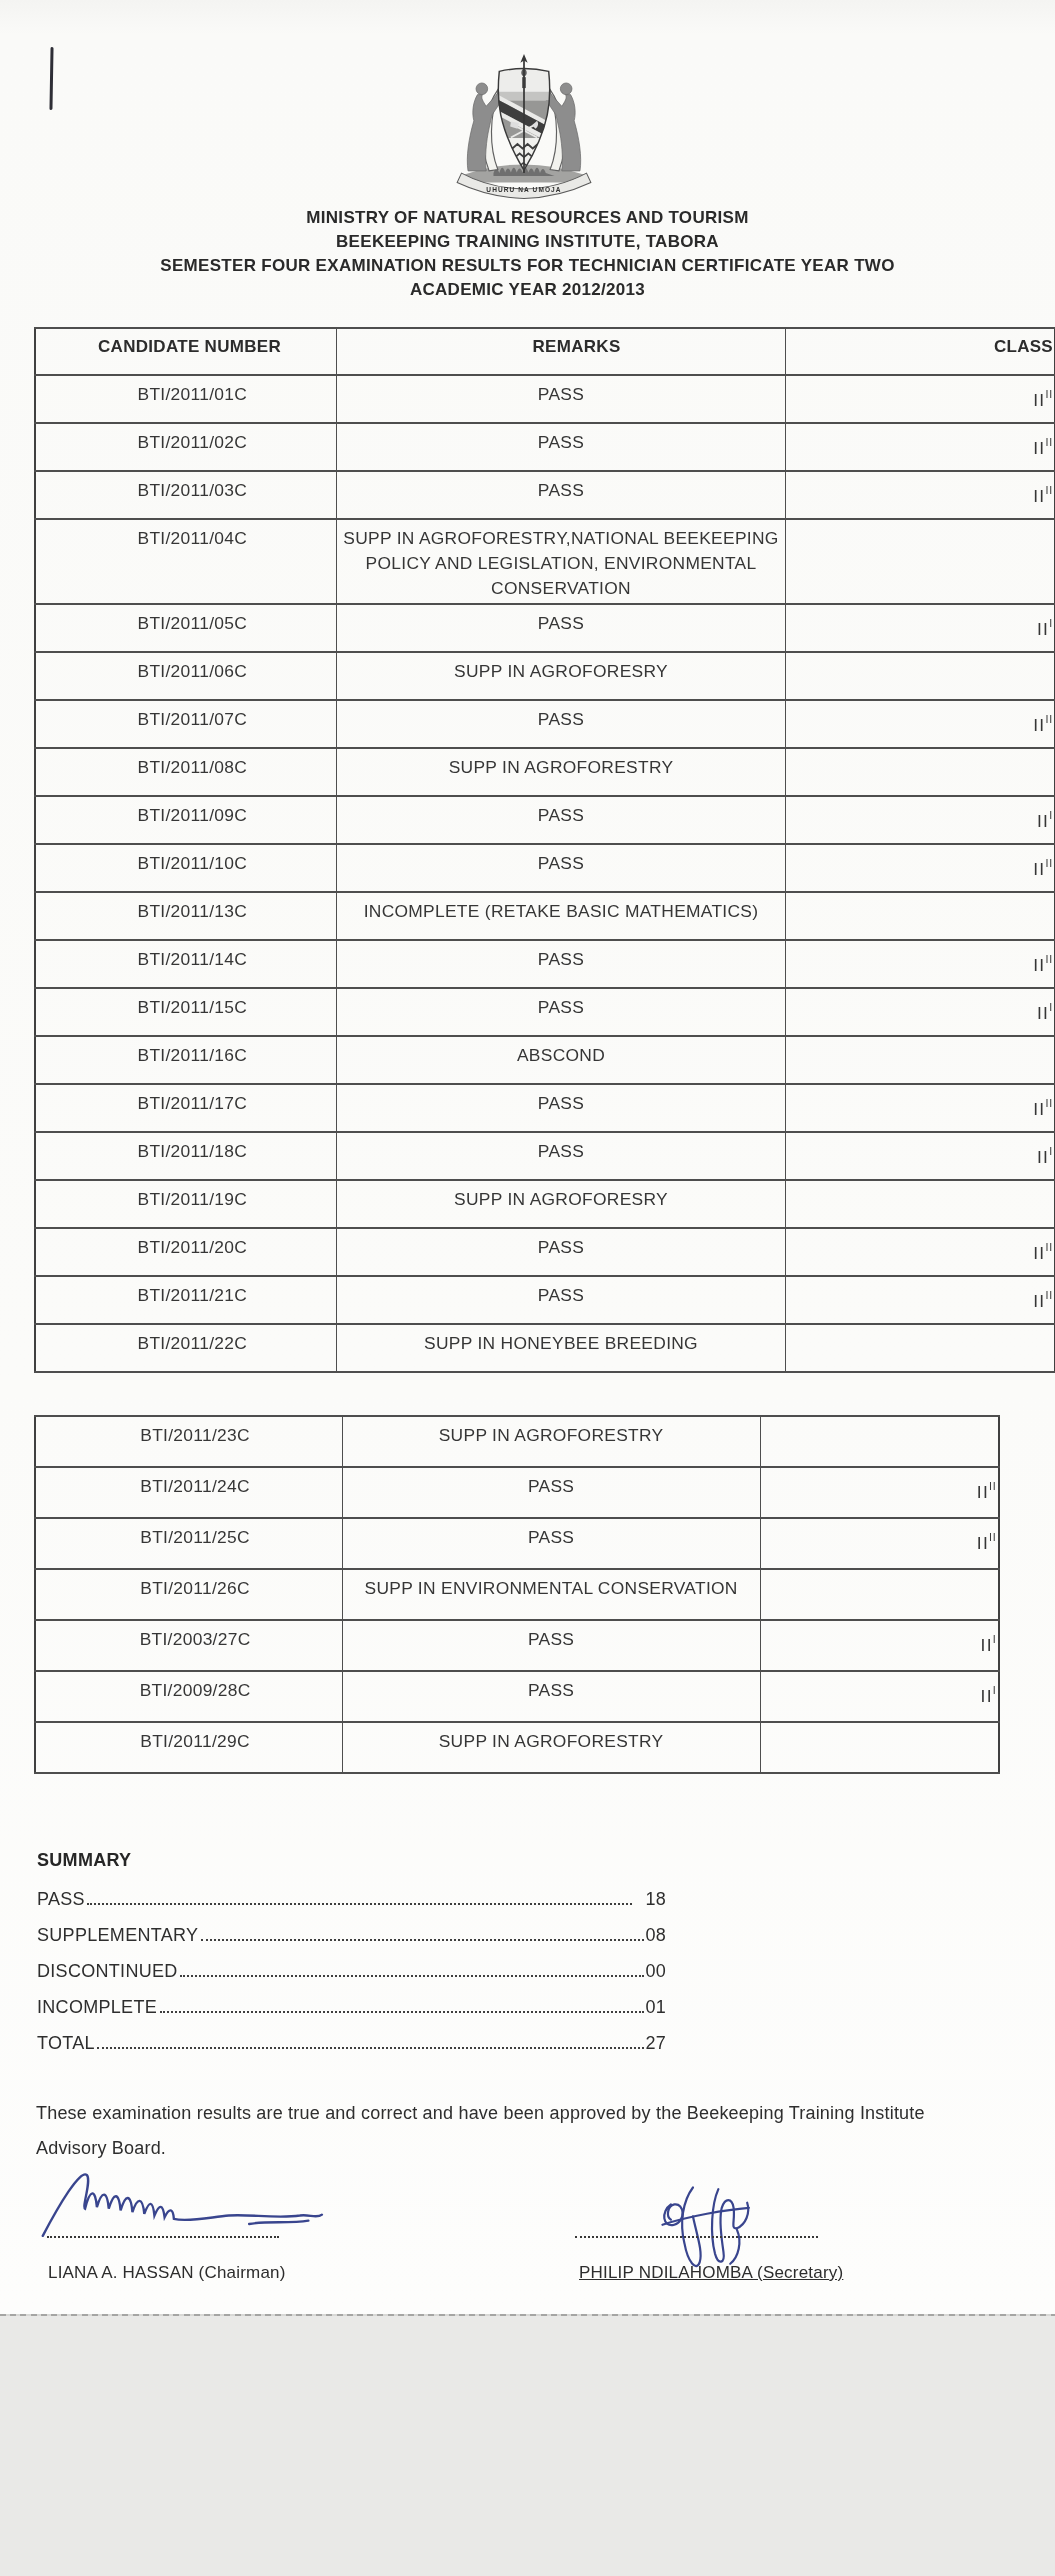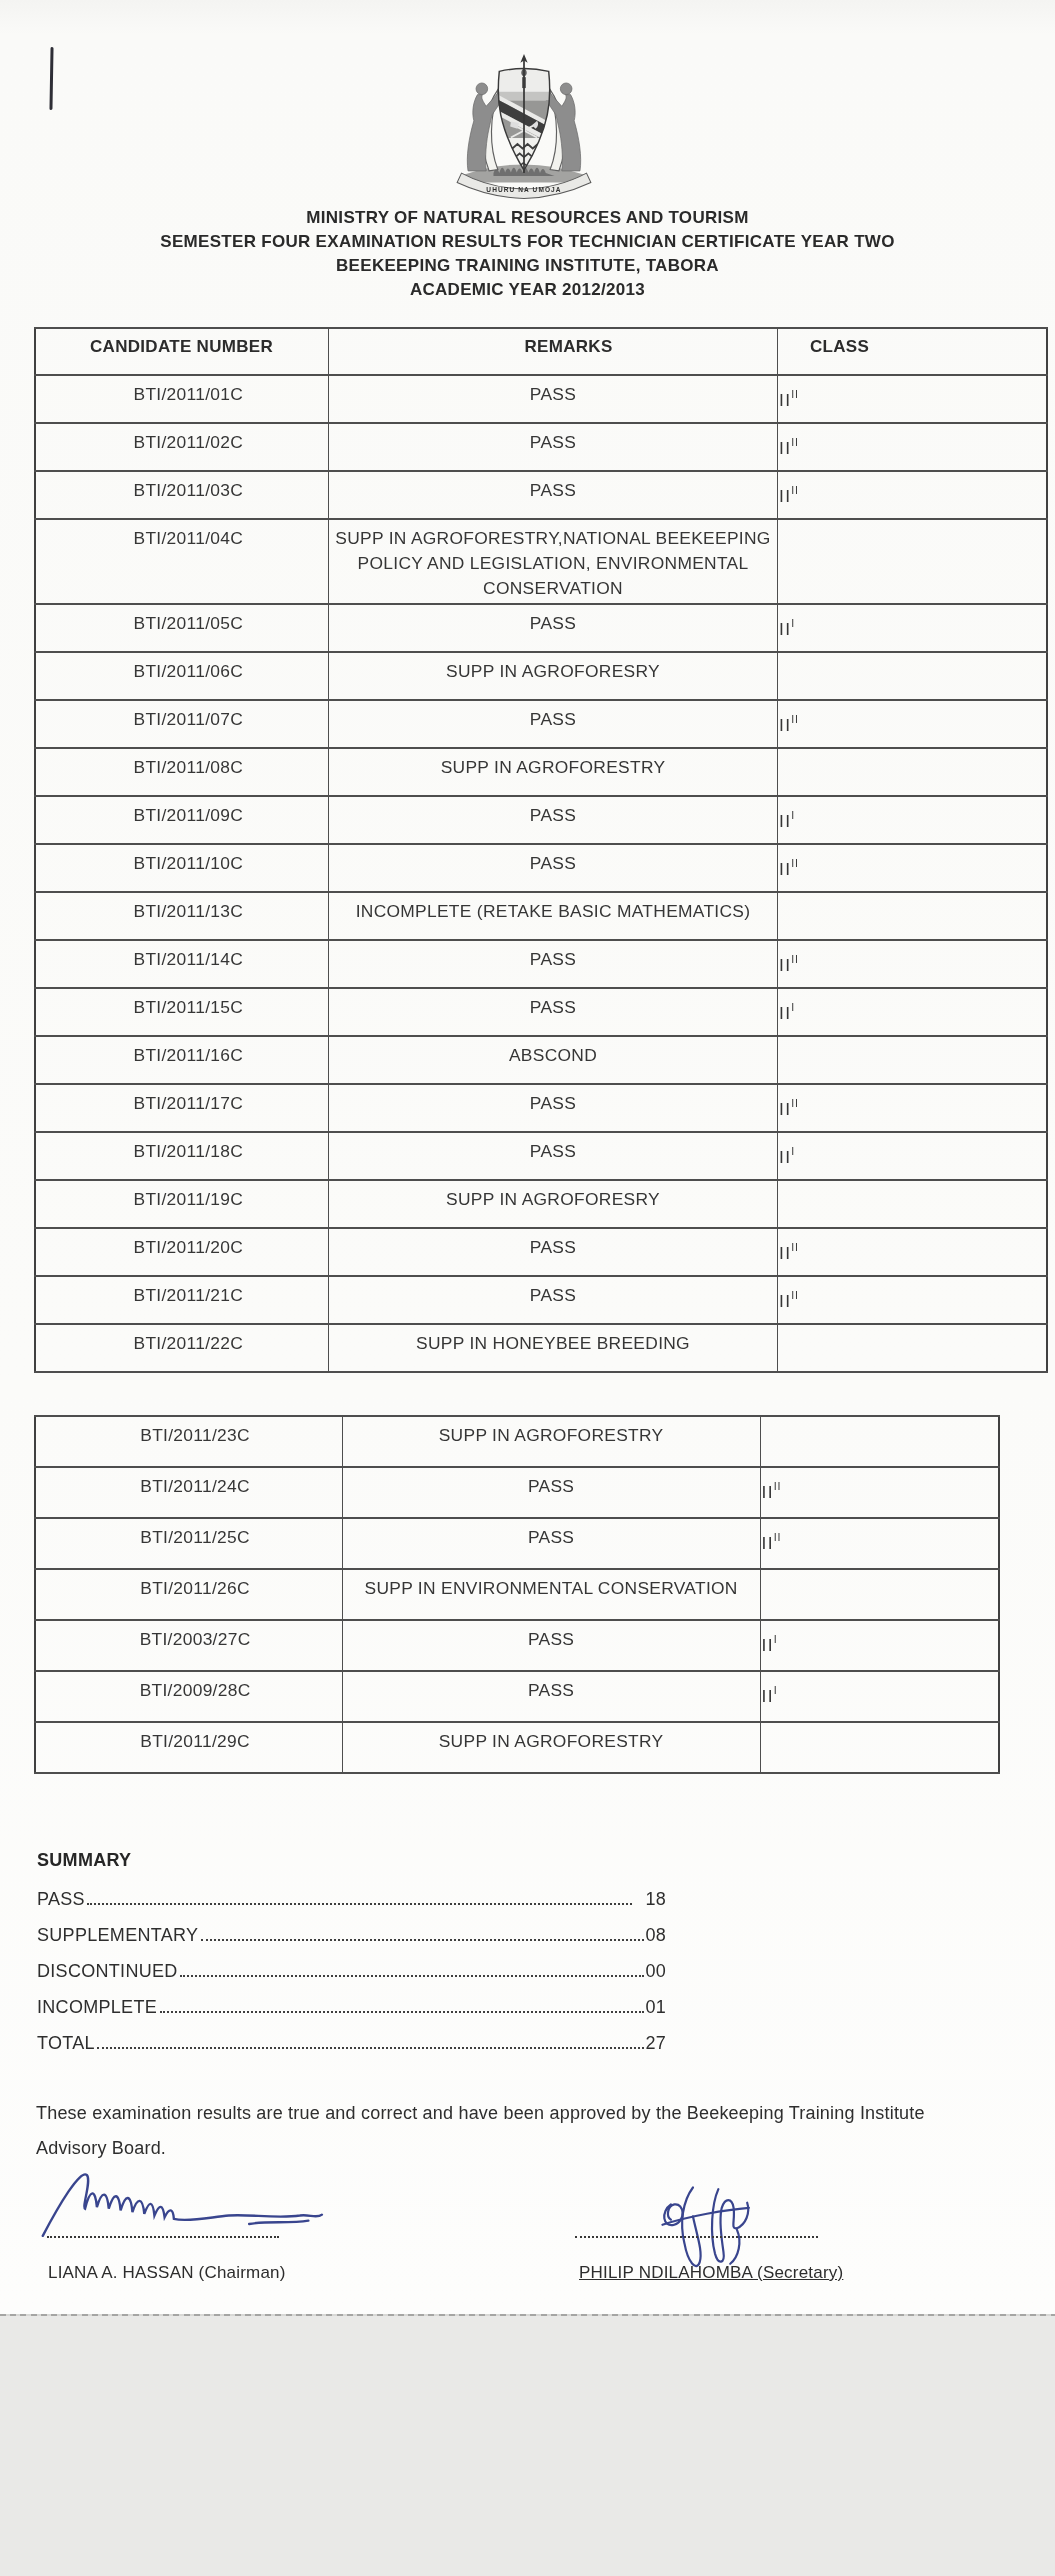--- a/index.html
+++ b/index.html
@@ -37,21 +37,21 @@
   }
   table.results td {
     height:39px; vertical-align:top; padding-top:6px;
     font-size:17.4px; color:#363636; line-height:25.4px; letter-spacing:0.3px;
   }
   #table1 { position:absolute; left:34px; top:327px; }
   #table2 { position:absolute; left:34px; top:1415px; }
   #table2 td { height:42px; }
   .col-cand { width:291px; text-align:center; padding-left:13.6px; }
   .col-rem  { width:415px; text-align:center; }
-  .col-class{ width:235px; text-align:left; }
+  .col-class{ width:235px; text-align:right; }
   td.col-class span.cls-base { letter-spacing:1.3px; }
   td.col-class sup.cls-sup { font-size:10.6px; letter-spacing:0.8px; vertical-align:7.6px; }
   
   #summary { position:absolute; left:37px; top:1850px; width:629px; color:#2e2e2e; }
   .summary-title { font-size:18px; font-weight:bold; color:#262626; margin-bottom:3px; letter-spacing:0.3px; }
   .summary-item { display:flex; align-items:flex-end; height:36px; font-size:18px; letter-spacing:0.3px; }
   .summary-item .leader { flex:1; border-bottom:2.4px dotted #3e3e3e; margin:0 1.7px 5.1px 2.5px; }
   .summary-item .sum-value { padding-bottom:0; }
   .summary-item:first-of-type .sum-value { margin-left:12px; }
   
@@ -137,29 +137,29 @@
       <path d="M66,28 Q100,20 134,28 C138,66 136,104 100,164 C64,104 62,66 66,28 Z" fill="none" stroke="#3a3a3a" stroke-width="2"></path>
     </g>
     <g>
       <path d="M14,168 C40,182 70,189 100,190 C130,189 160,182 186,168 L192,181 C160,196 130,202 100,203 C70,202 40,196 8,181 Z" fill="#e9e9e6" stroke="#5a5a5a" stroke-width="1.4"></path>
       <text x="100" y="194" text-anchor="middle" font-size="9" font-weight="bold" fill="#2e2e2e" letter-spacing="1.5">UHURU NA UMOJA</text>
     </g>
   </svg>
 
   <div class="header-block">
     <div>MINISTRY OF NATURAL RESOURCES AND TOURISM</div>
+    <div>BEEKEEPING TRAINING INSTITUTE, TABORA</div>
     <div>SEMESTER FOUR EXAMINATION RESULTS FOR TECHNICIAN CERTIFICATE YEAR TWO</div>
-    <div>BEEKEEPING TRAINING INSTITUTE, TABORA</div>
     <div>ACADEMIC YEAR 2012/2013</div>
   </div>
 
   <table class="results" id="table1">
     <thead>
       <tr>
-        <th class="col-cand" style="text-align:center;padding-left:0;">CANDIDATE NUMBER</th>
+        <th class="col-cand" style="text-align:center;padding-left:8px;">CANDIDATE NUMBER</th>
         <th class="col-rem">REMARKS</th>
         <th class="col-class">CLASS</th>
       </tr>
     </thead>
     <tbody id="tbody1">
         <tr>
           <td class="col-cand">BTI/2011/01C</td>
           <td class="col-rem">PASS</td>
           <td class="col-class"><span class="cls-base">II</span><sup class="cls-sup">II</sup></td>
         </tr>

